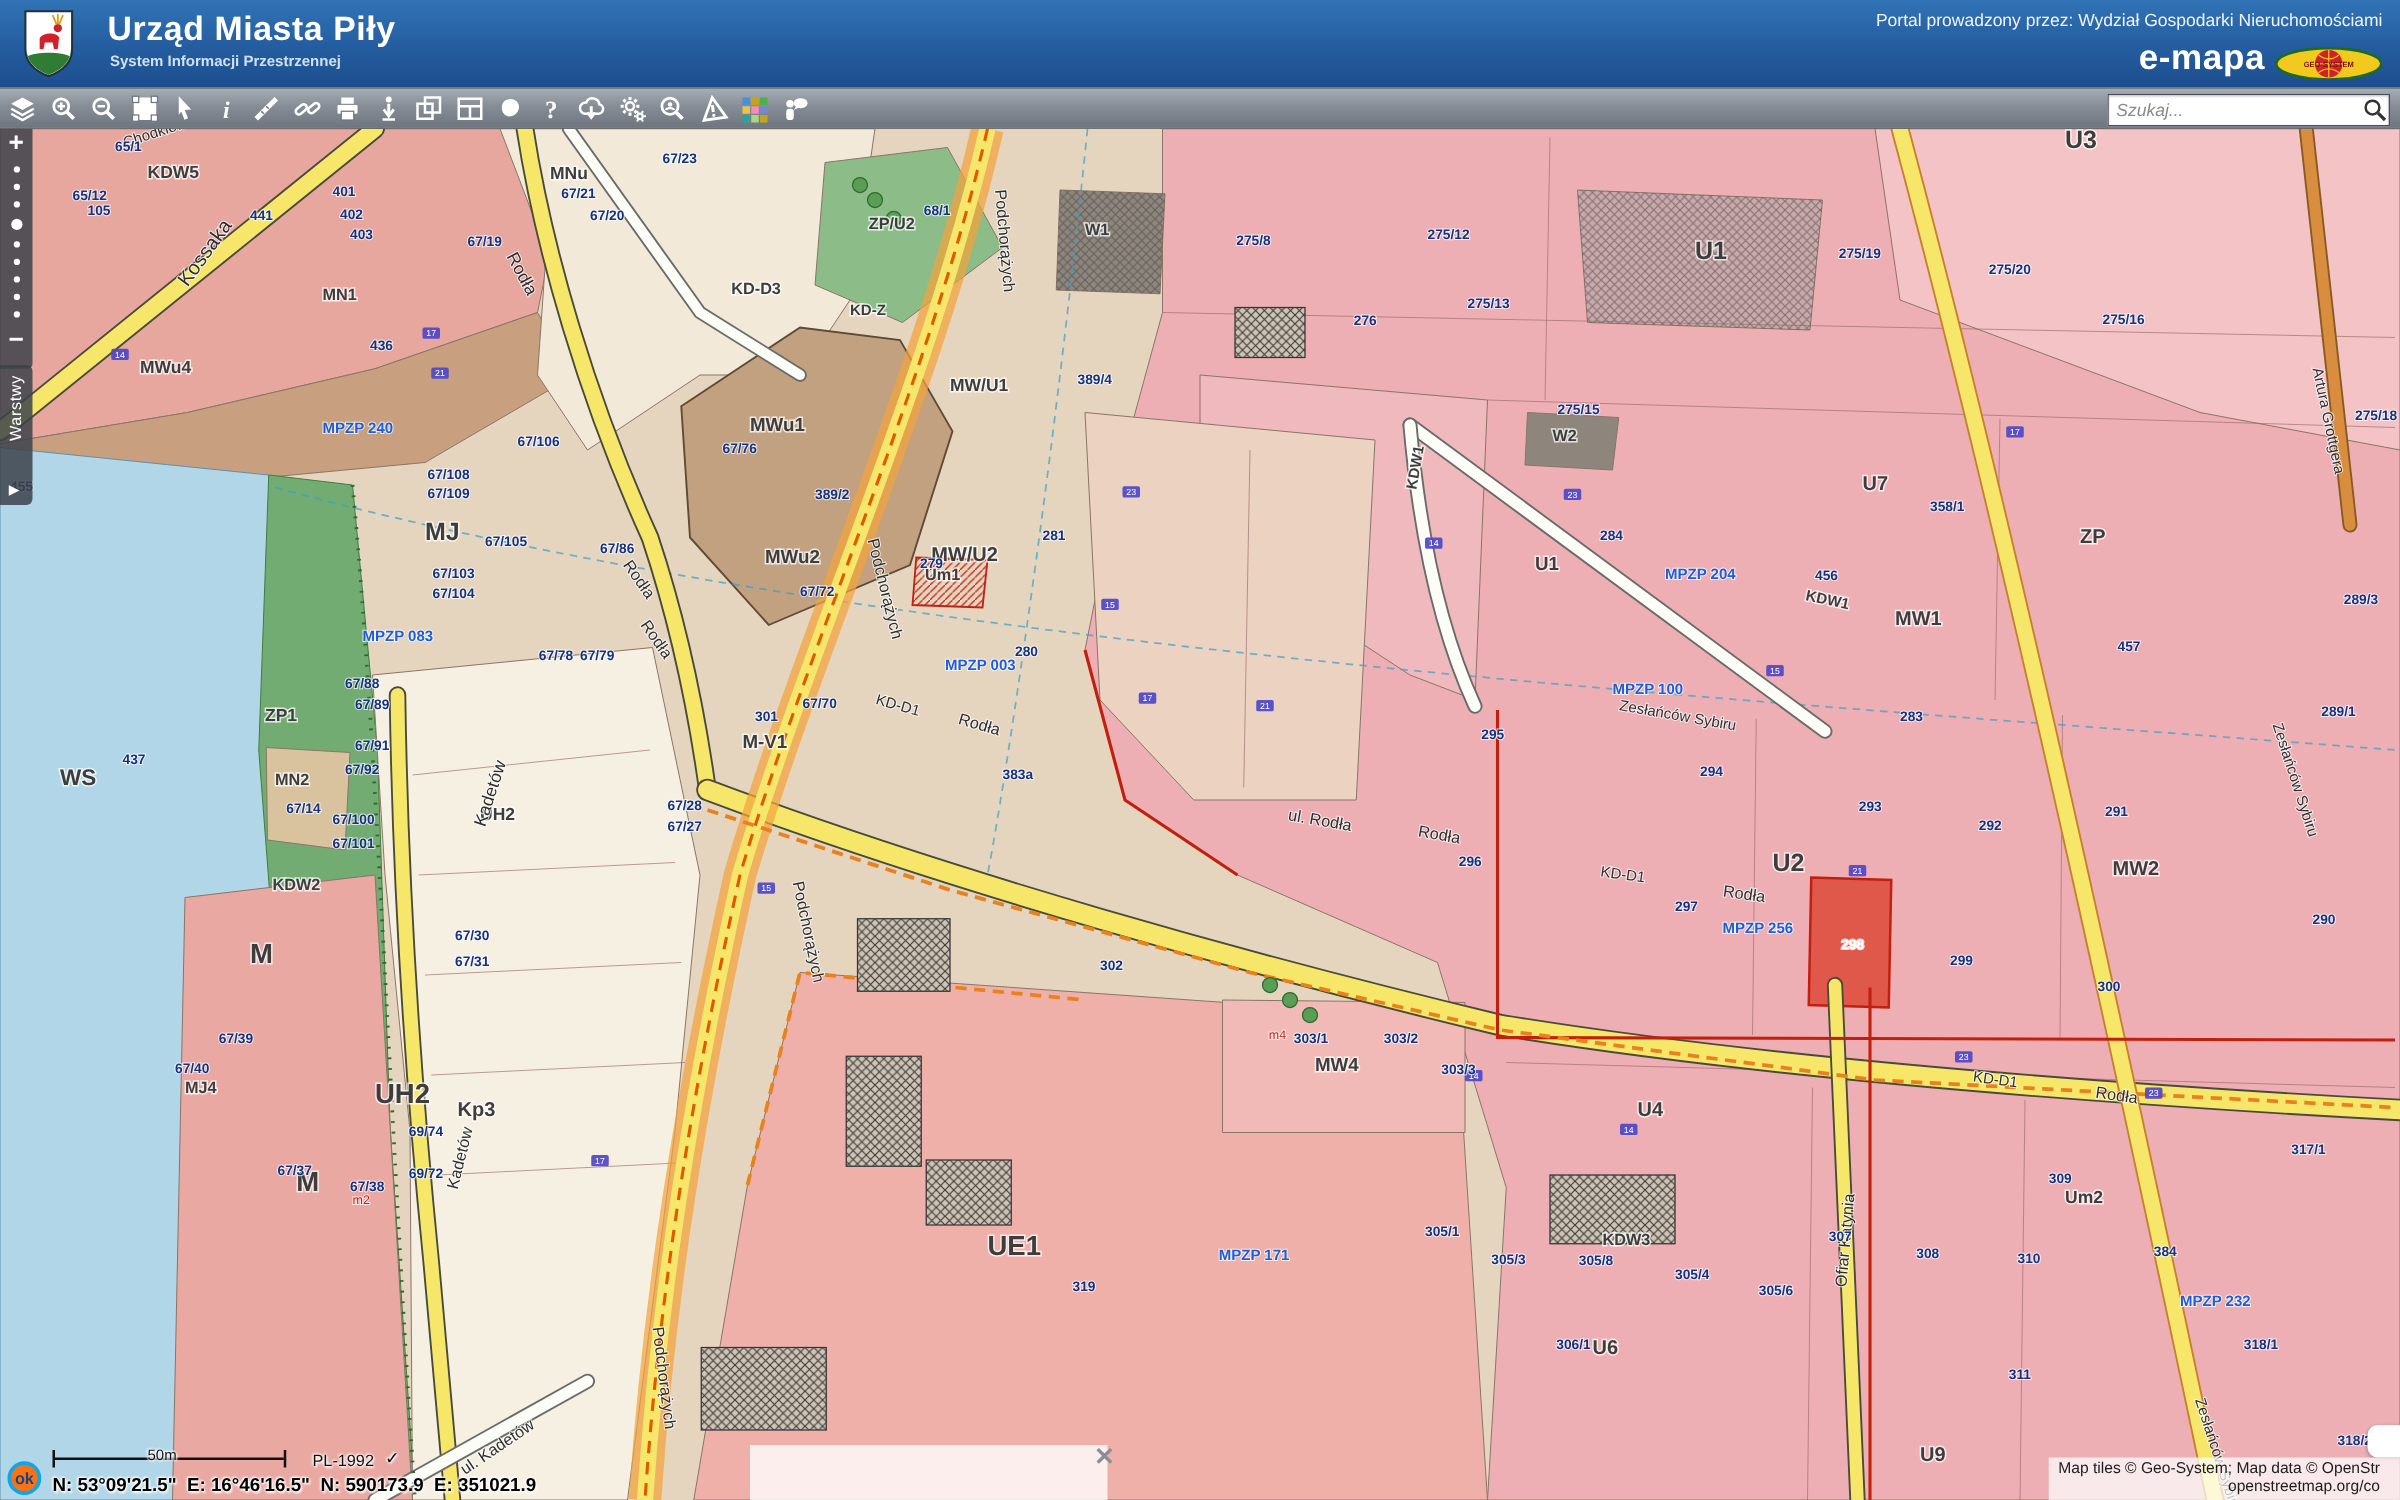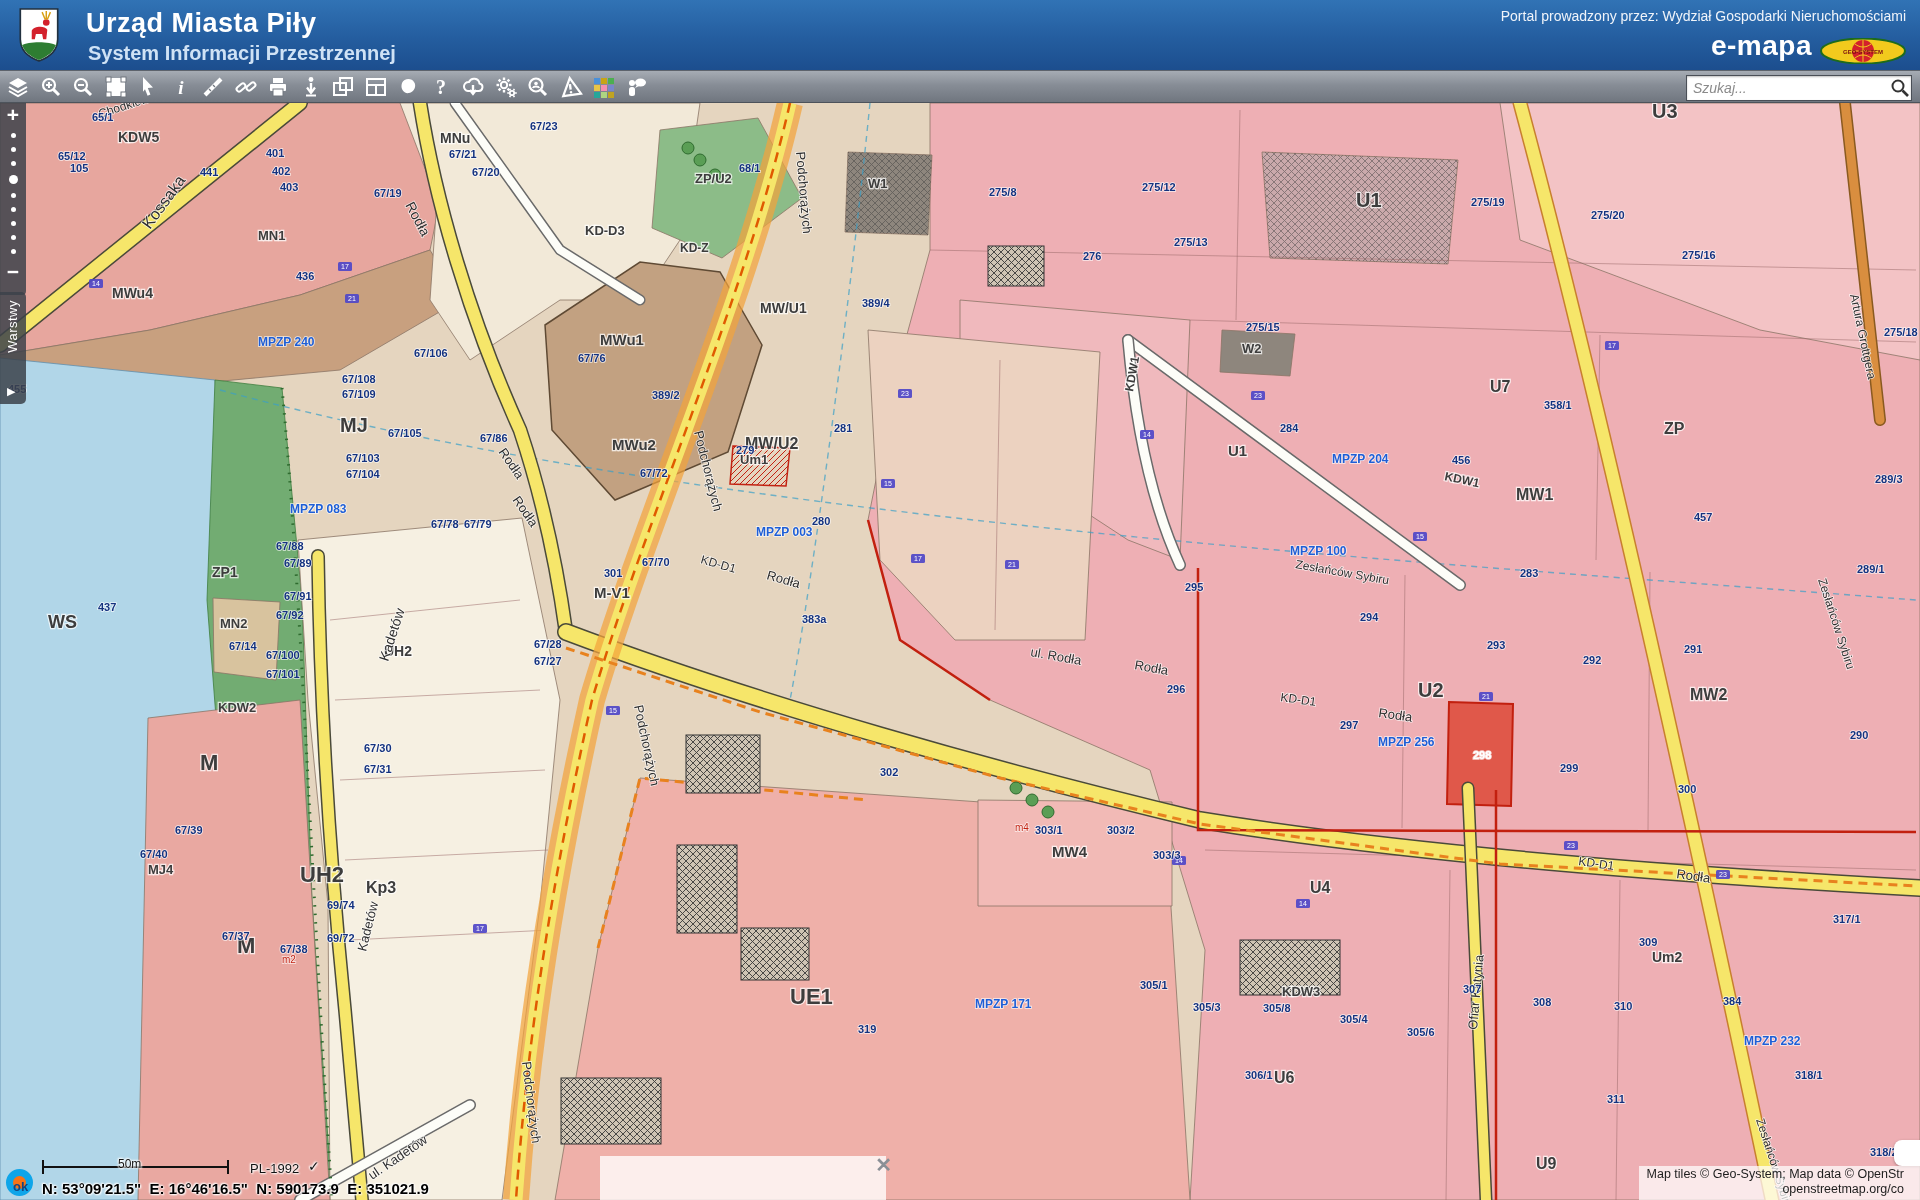--- a/index.html
+++ b/index.html
@@ -4,21 +4,21 @@
 <style>
   html,body{margin:0;padding:0;width:1920px;height:1200px;overflow:hidden;
     font-family:"Liberation Sans","DejaVu Sans",sans-serif;background:#e5d5bf;}
   #app{position:relative;width:1920px;height:1200px;}
 
   
   #header{position:absolute;left:0;top:0;width:1920px;height:70px;z-index:10;
     background:linear-gradient(180deg,#3173b5 0%,#245d9f 55%,#1c4e8e 100%);}
   #crest{position:absolute;left:18px;top:8px;width:42px;height:54px;}
   #h-title{position:absolute;left:86px;top:8px;color:#fff;font-size:27px;font-weight:bold;letter-spacing:.5px;}
-  #h-sub{position:absolute;left:88px;top:42px;color:#cfe2f5;font-size:20px;font-weight:bold;}
+  #h-sub{position:absolute;left:88px;top:42px;color:#cfe2f5;font-size:12px;font-weight:bold;}
   #h-portal{position:absolute;right:14px;top:8px;color:#f0f4fa;font-size:14px;text-align:center;}
   #h-brand{position:absolute;right:108px;top:30px;color:#fff;font-size:28px;font-weight:bold;letter-spacing:.5px;}
   #h-badge{position:absolute;right:14px;top:38px;width:86px;height:26px;}
 
   
   #toolbar{position:absolute;left:0;top:70px;width:1920px;height:33px;z-index:10;
     background:linear-gradient(180deg,#a6acb4 0%,#878d96 45%,#70767f 100%);
     border-top:1px solid #5d636c;border-bottom:1px solid #4d535b;box-sizing:border-box;}
   .tb-btn{position:absolute;top:3px;width:28px;height:26px;background:none;border:none;padding:1px;cursor:pointer;}
   .tb-btn svg{display:block;}
@@ -40,21 +40,21 @@
   #warstwy-label{position:absolute;left:5px;top:8px;writing-mode:vertical-rl;transform:rotate(180deg);
     font-size:13px;color:#fff;letter-spacing:.5px;}
   #warstwy-arrow{position:absolute;left:7px;bottom:6px;font-size:11px;color:#fff;}
 
   
   #map{position:absolute;left:0;top:0;width:1920px;height:1200px;z-index:1;cursor:grab;}
 
   
   .halo{text-shadow:0 0 2px #fff,0 0 2px #fff,1px 1px 2px #fff,-1px -1px 2px #fff;}
   #ok-btn{position:absolute;left:6px;top:1169px;width:27px;height:27px;border-radius:50%;z-index:12;
-    background:#f97316;border:7px solid #0ea5e9;color:#17457f;font-weight:bold;font-size:13px;line-height:21px;text-align:center;padding:0;cursor:pointer;box-sizing:border-box;}
+    background:#f97316;border:3px solid #0ea5e9;color:#17457f;font-weight:bold;font-size:13px;line-height:21px;text-align:center;padding:0;cursor:pointer;box-sizing:border-box;}
   #scalebar{position:absolute;left:42px;top:1160px;width:183px;height:14px;z-index:12;
     border-left:2px solid #111;border-right:2px solid #111;border-top:2px solid #111;border-top:none;}
   #scalebar:before{content:"";position:absolute;left:0;right:0;top:6px;border-top:2px solid #111;}
   #scale-label{position:absolute;left:118px;top:1157px;z-index:13;font-size:12px;color:#111;}
   #crs{position:absolute;left:244px;top:1160px;z-index:12;font-size:13px;color:#111;background:none;border:none;cursor:pointer;font-family:inherit;}
   #crs-caret{position:absolute;left:308px;top:1158px;z-index:12;font-size:14px;font-weight:bold;color:#111;cursor:pointer;}
   #coords{position:absolute;left:42px;top:1180px;z-index:12;font-size:15px;font-weight:bold;color:#000;white-space:pre;}
 
   #popup{position:absolute;left:600px;top:1156px;width:286px;height:44px;z-index:12;
     background:rgba(255,255,255,.78);padding:5px 10px 0 10px;box-sizing:border-box;}

